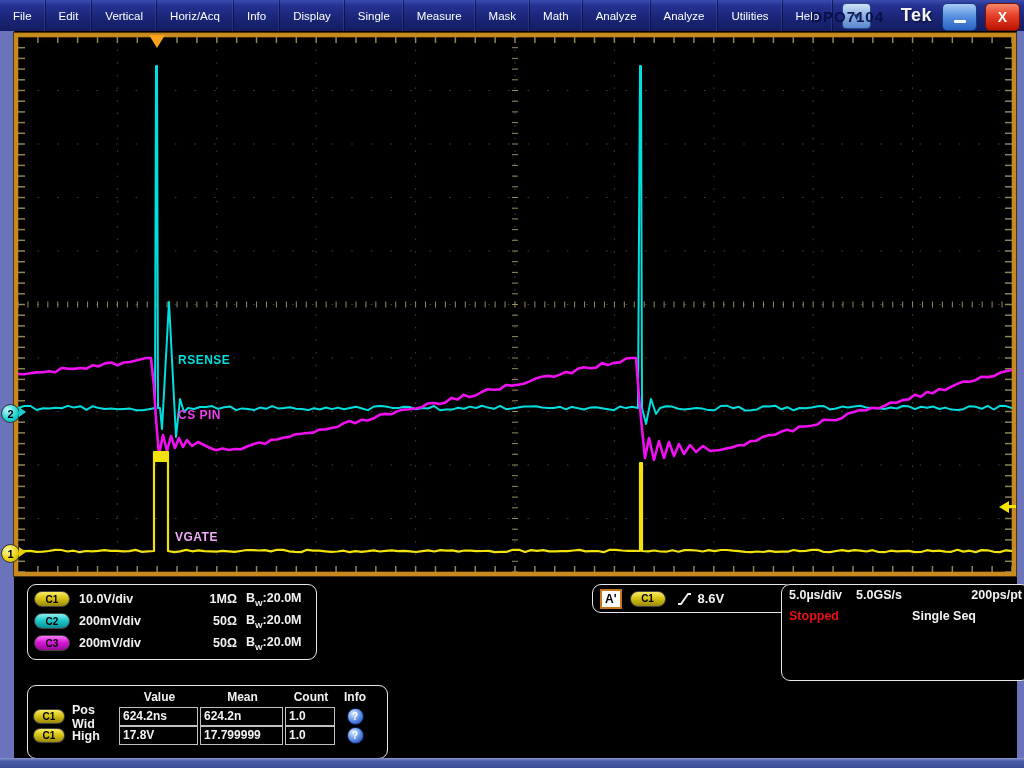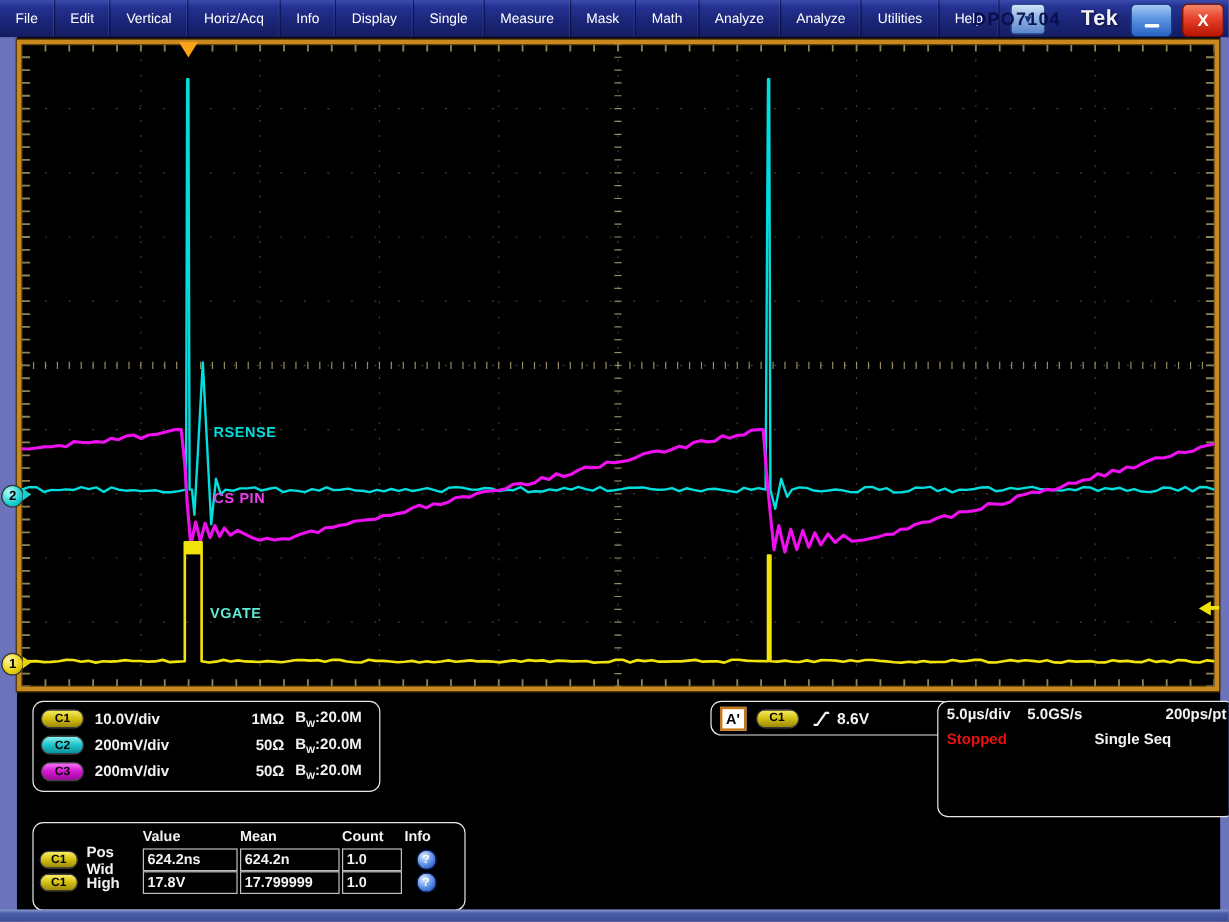--- a/index.html
+++ b/index.html
@@ -25,21 +25,21 @@
   #btn-close{right:4px;background:linear-gradient(#f4876a,#e6402a 45%,#b81400);border:1px solid #7a1000;
     color:#fff;font-weight:bold;font-size:14px;}
   
   #screen-bg{position:absolute;left:14px;top:31px;width:1003px;height:727px;background:#000;}
   #graticule{position:absolute;left:14px;top:33px;width:994px;height:535px;background:#000;
     border:4px solid #c8891e;box-shadow:0 0 0 1px #4a3408, inset 0 0 0 1px #3a2a05;}
   #wave-svg{position:absolute;left:0;top:0;}
   .trace-label{position:absolute;font-size:12px;font-weight:bold;letter-spacing:.5px;margin-top:32px;}
   #lbl-rsense{left:160px;top:284px;color:#00dede;}
   #lbl-cspin{left:160px;top:339px;color:#ee3cee;}
-  #lbl-vgate{left:157px;top:435px;color:#5eead4;}
+  #lbl-vgate{left:157px;top:461px;color:#f0abfc;}
   
   .ch-marker{position:absolute;width:17px;height:17px;border-radius:50%;
     display:flex;align-items:center;justify-content:center;
     color:#000;font-size:11px;font-weight:bold;border:1px solid #333;z-index:5;}
   #marker-c2{left:1px;top:404px;background:radial-gradient(circle at 35% 30%,#bdfcfc,#18cfcf 60%,#0a9a9a);}
   #marker-c1{left:1px;top:544px;background:radial-gradient(circle at 35% 30%,#fdf9a8,#e8d008 60%,#b09a00);}
   .ch-arrow{position:absolute;width:0;height:0;border-top:5px solid transparent;border-bottom:5px solid transparent;z-index:5;}
   #arrow-c2{left:19px;top:407px;border-left:7px solid #18cfcf;}
   #arrow-c1{left:19px;top:547px;border-left:7px solid #e8d008;}
   
@@ -71,21 +71,21 @@
   #tb-panel{left:781px;top:584px;width:233px;height:92px;padding:3px 7px 0 7px;}
   .tb-row{display:flex;height:21px;}
   .tb-red{color:#e81010;}
   .tb-r1 span:nth-child(2){margin-left:14px;}
   .tb-r1 span:nth-child(3){margin-left:auto;}
   .tb-r2 span:nth-child(2){margin-left:auto;margin-right:46px;}
   .tb-r3 span:nth-child(2){margin-left:auto;margin-right:16px;}
   
   #meas-panel{left:27px;top:685px;width:350px;height:70px;padding:2px 4px 0 5px;}
   #meas-grid{display:grid;grid-template-columns:86px 81px 85px 52px 36px;grid-auto-rows:19px;align-items:center;}
-  .mh{font-size:12px;height:19px;line-height:19px;}
+  .mh{text-align:center;font-size:12px;height:19px;line-height:19px;}
   .mcell{border:1px solid #c0c0c0;height:17px;line-height:16px;padding-left:3px;font-size:12px;
     margin-right:2px;}
   .mname{display:flex;align-items:center;gap:7px;}
   .mname .pill{width:30px;height:13px;}
   .info-icon{width:15px;height:15px;border-radius:50%;margin:0 auto;
     background:radial-gradient(circle at 35% 30%,#d8ecff,#5588e0 55%,#1a3ab0);
     color:#fff;font-size:10px;font-weight:bold;display:flex;align-items:center;justify-content:center;
     border:1px solid #0a2060;}
   
   #bottom-strip{position:absolute;left:0;top:758px;width:1024px;height:10px;

